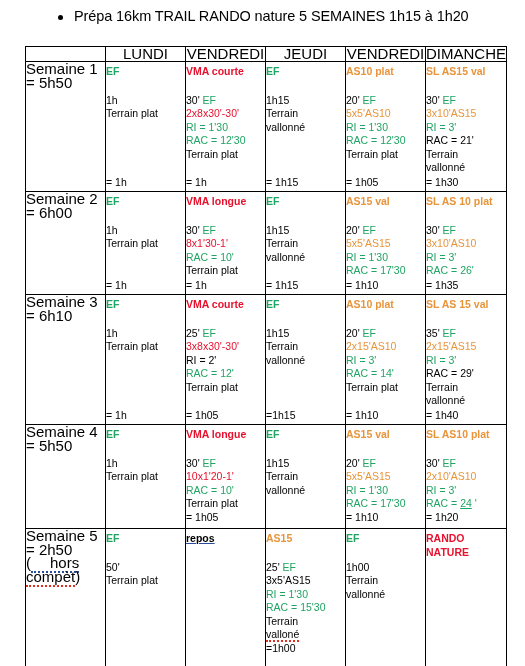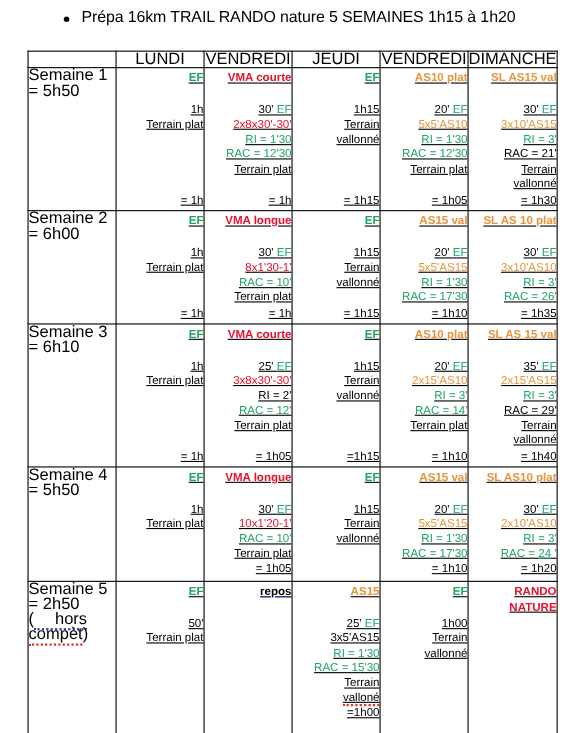--- a/index.html
+++ b/index.html
@@ -71,25 +71,24 @@
   .weekcell {
     padding: 3px 0 0 5px;
     font-size: 15px;
     line-height: 13.5px;
   }
   .weekcell .sub-note { display: block; }
 
   
   .daycell {
     position: relative;
-    text-align: right;
+    text-align: left;
     font-size: 10.5px;
     line-height: 13.5px;
     padding: 0;
-    text-decoration: underline;
   }
   .cell-inner {
     display: flex;
     flex-direction: column;
     height: 100%;
     box-sizing: border-box;
     padding-top: 3px;
   }
   .cell-head {
     font-weight: bold;

